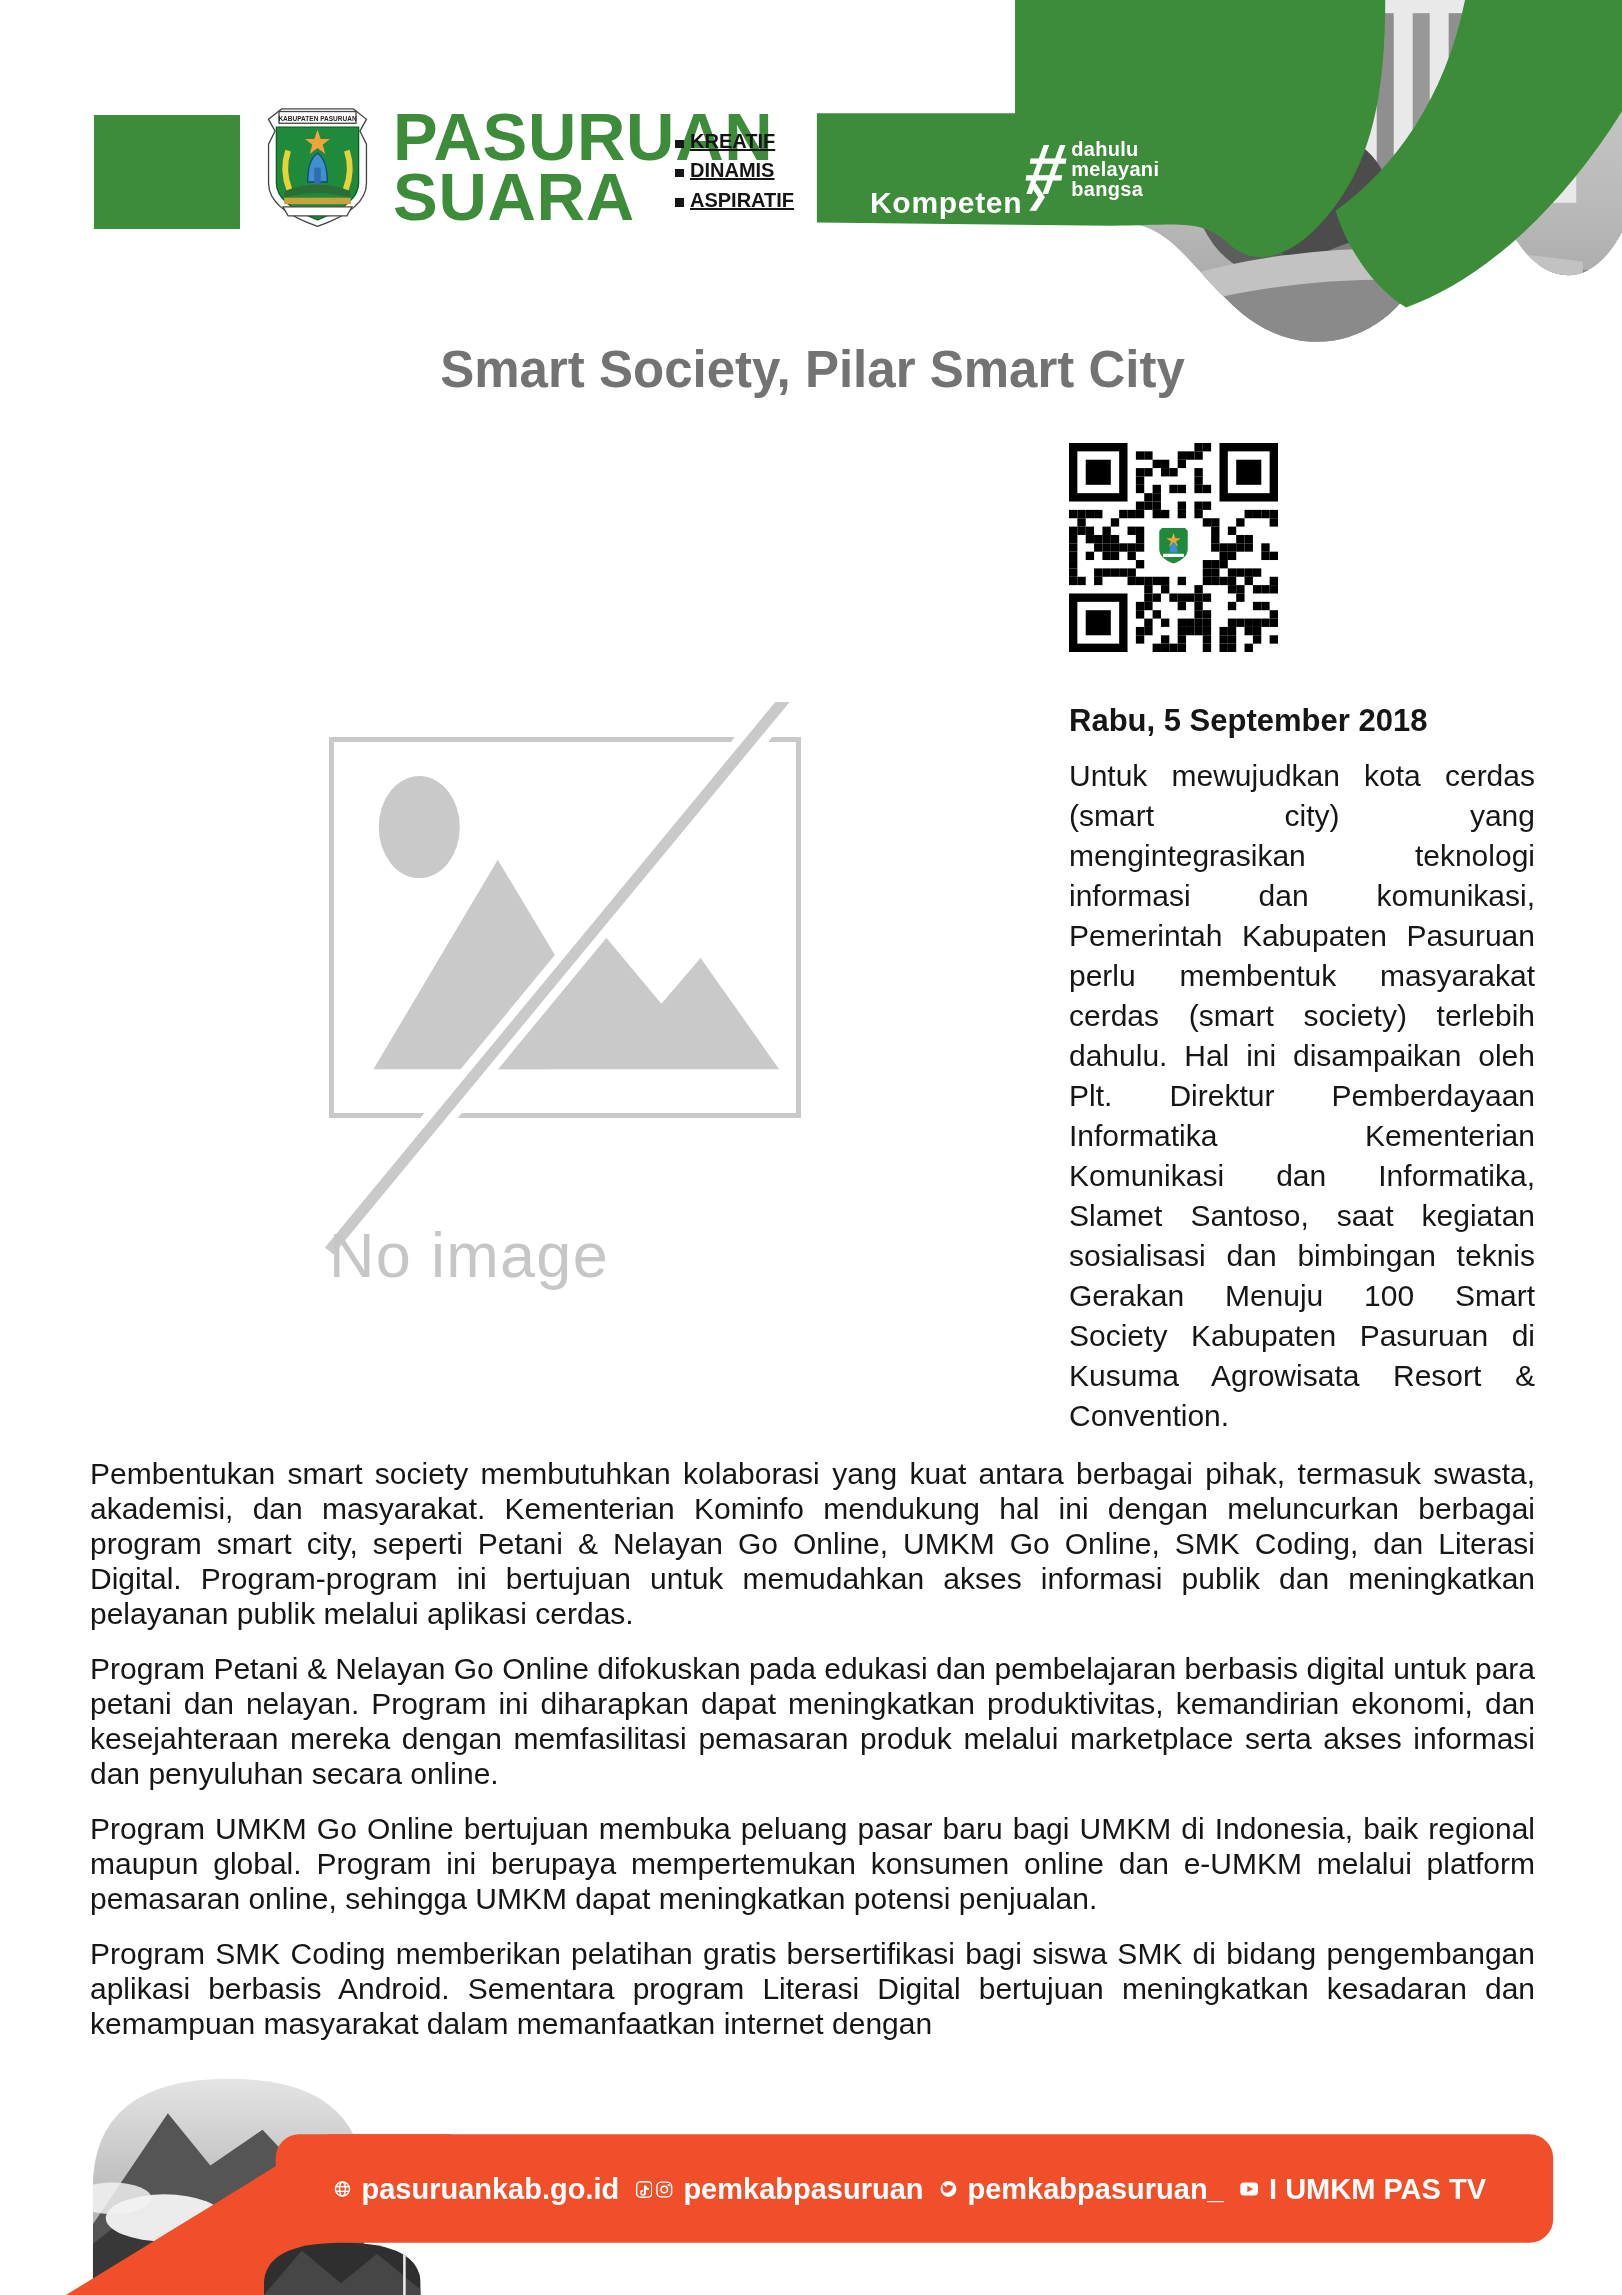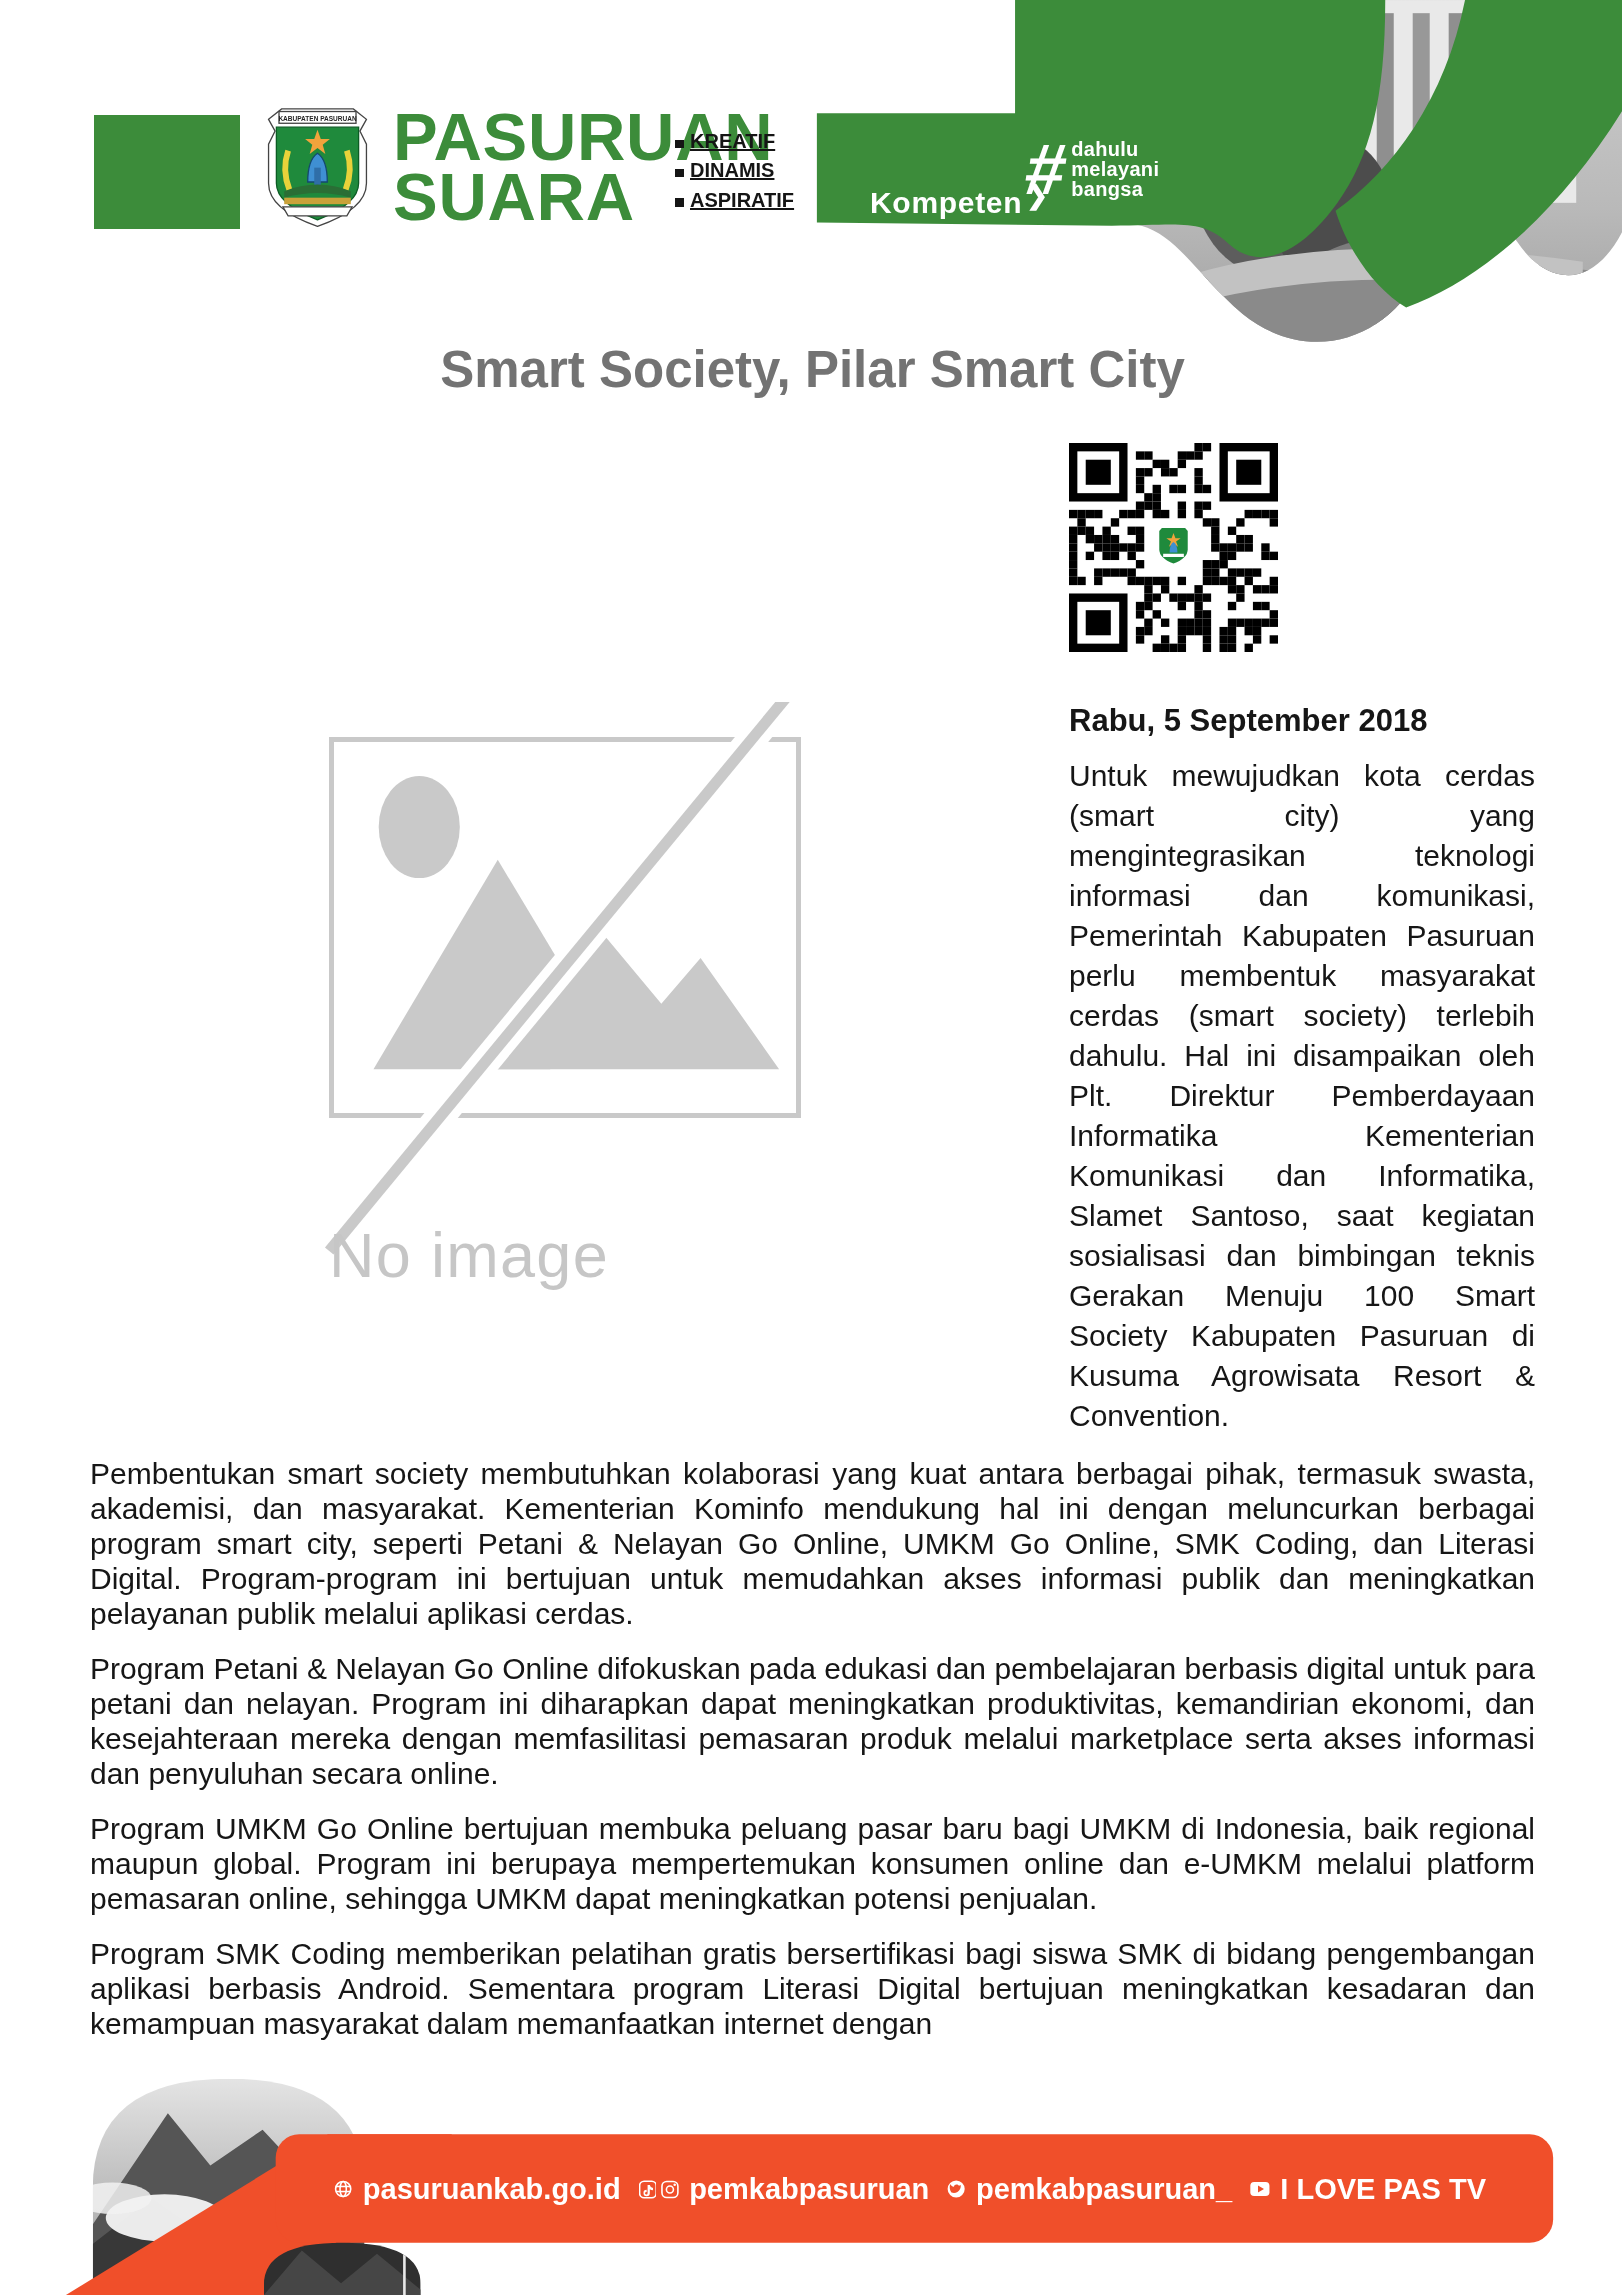--- a/index.html
+++ b/index.html
@@ -428,17 +428,17 @@
     <svg width="38" height="38" viewBox="0 0 58 58">
       <rect x="2" y="2" width="54" height="54" rx="27" fill="#fff"></rect>
       <path d="M14 40 C24 44 36 40 41 30 C44 24 44 19 43 16 L38 19 C33 12 23 14 22 22 C16 21 12 17 10 13 C7 23 9 34 14 40 Z" fill="var(--orange)"></path>
     </svg>
     <span class="lbl">pemkabpasuruan_</span>
     <span class="gap"></span>
     <svg width="41" height="30" viewBox="0 0 62 46">
       <rect x="1" y="1" width="60" height="44" rx="12" fill="#fff"></rect>
       <path d="M25 12 L44 23 L25 34 Z" fill="var(--orange)"></path>
     </svg>
-    <span class="lbl">I LOVE PAS TV</span>
+    <span class="lbl">I UMKM PAS TV</span>
   </div>
 
 </div>
 
 
 </body></html>

